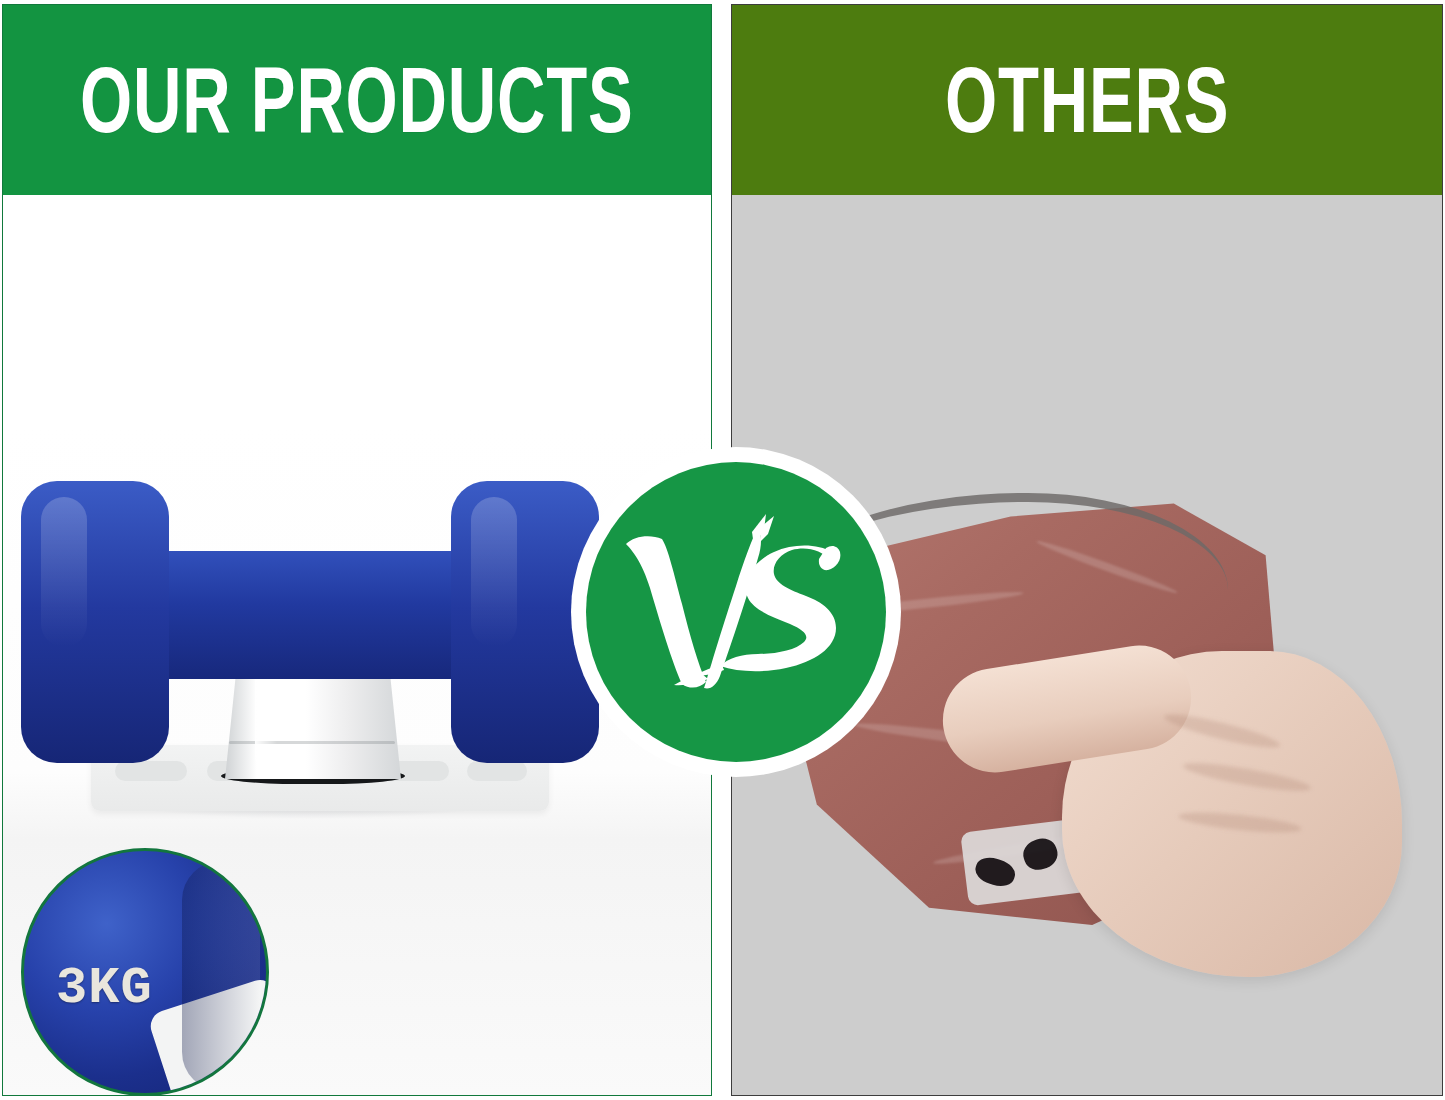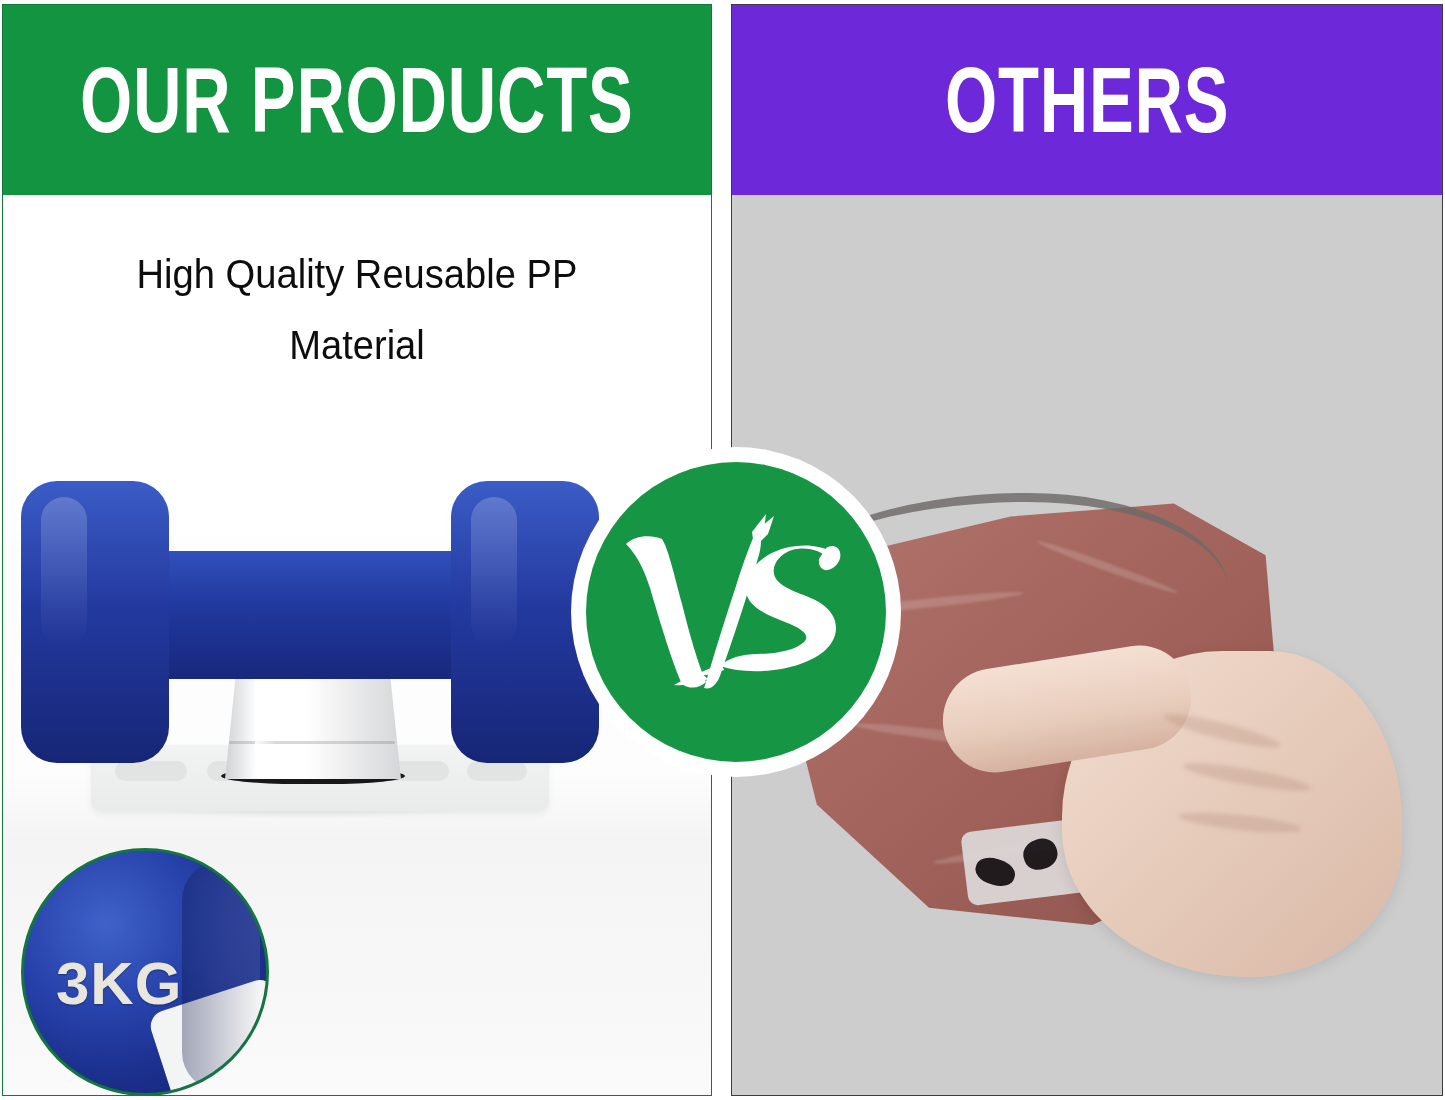--- a/index.html
+++ b/index.html
@@ -48,21 +48,21 @@
     position: absolute;
     top: 0;
     left: 0;
     right: 0;
     height: 190px;
     display: flex;
     align-items: center;
     justify-content: center;
   }
   .hdr-left  { background: #139441; }
-  .hdr-right { background: #6d28d9; }
+  .hdr-right { background: #4d7c0f; }
 
   .hdr-title {
     color: #ffffff;
     font-family: "Liberation Sans", sans-serif;
     font-weight: bold;
     font-size: 86px;
     line-height: 1;
     letter-spacing: 1px;
     transform: scaleX(0.78) scaleY(1.08);
     transform-origin: center center;
@@ -243,25 +243,25 @@
     right: 6px;
     top: 10px;
     width: 78px;
     height: 230px;
     background: linear-gradient(to right, rgba(10,20,70,0.35), rgba(255,255,255,0.10));
     border-radius: 40px;
   }
   .inset-label {
     position: absolute;
     left: 32px;
-    top: 98px;
+    top: 108px;
     color: #e9e6dd;
-    font-family: Liberation Sans, sans-serif;
+    font-family: Liberation Mono, monospace;
     font-weight: bold;
-    font-size: 60px;
+    font-size: 52px;
     letter-spacing: 1px;
     text-shadow: 0 1px 2px rgba(0,0,0,0.35);
   }
 
   
   .photo-right {
     position: absolute;
     left: 0;
     right: 0;
     top: 418px;
@@ -394,23 +394,20 @@
 <body>
 
 <div id="stage">
 
   <div class="panel panel-left">
 
     <div class="hdr hdr-left">
       <div class="hdr-title">OUR PRODUCTS</div>
     </div>
 
-    <div class="subtitle subtitle-left">
-      <div class="subtitle-text">High Quality Reusable PP Material</div>
-    </div>
 
     <div class="photo-left">
 
       <div class="db-shadow"></div>
 
       <div class="tray">
         <div class="tray-slot s1"></div>
         <div class="tray-slot s2"></div>
         <div class="tray-slot s3"></div>
         <div class="tray-slot s4"></div>

